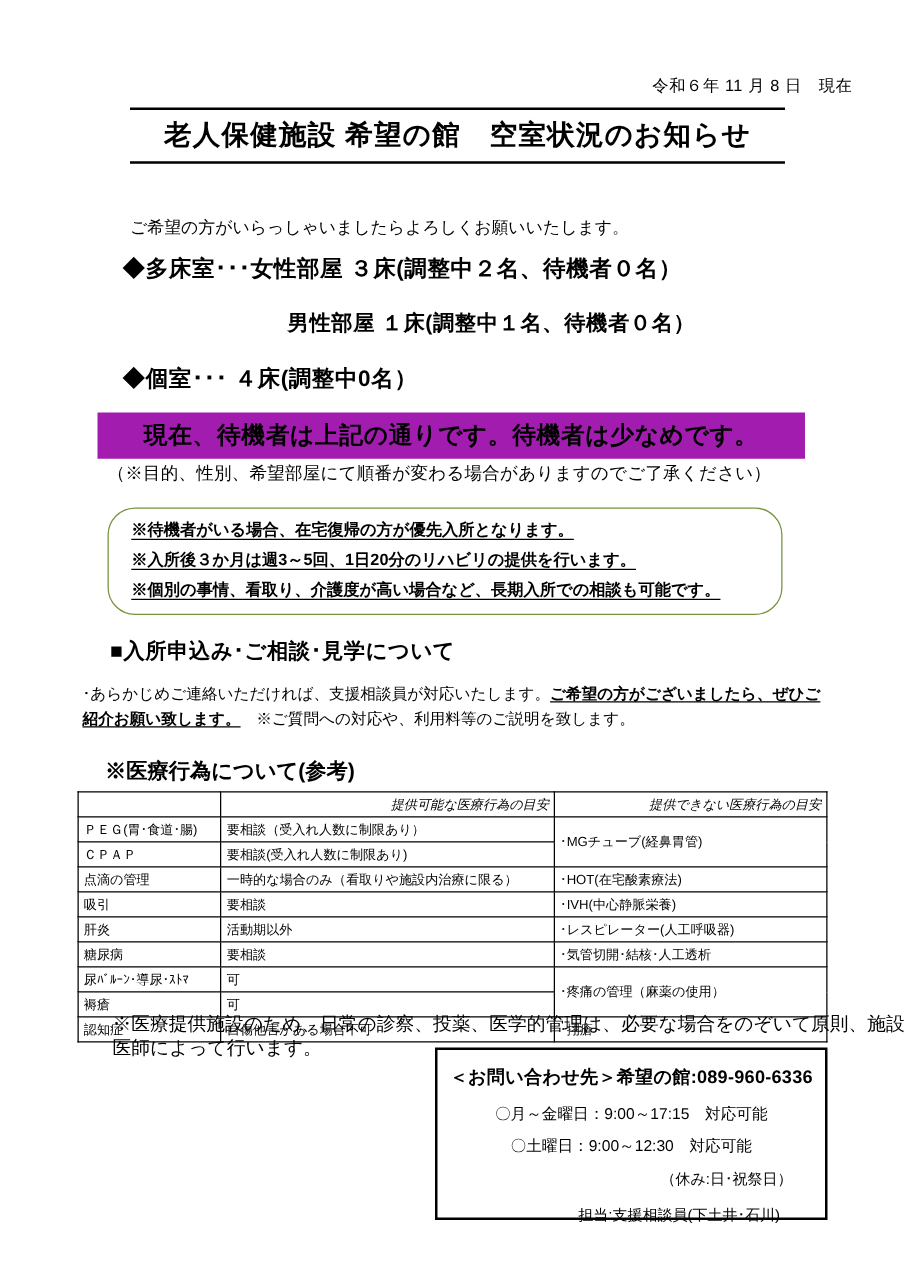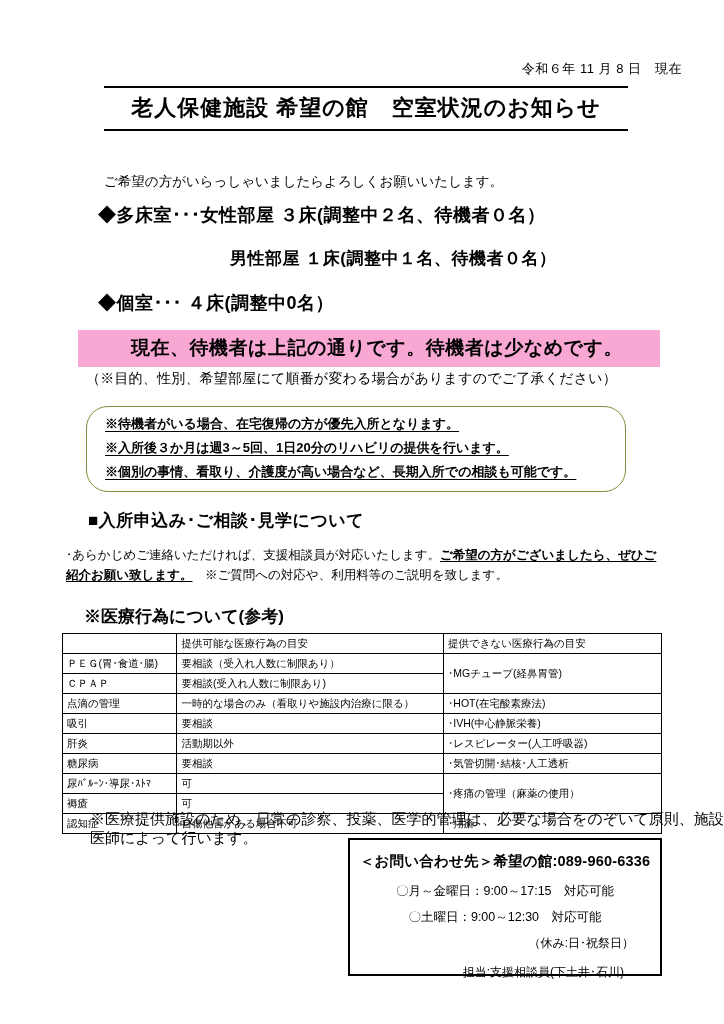--- a/index.html
+++ b/index.html
@@ -80,25 +80,25 @@
     left: 98px;
     font-size: 18px;
     font-weight: bold;
     letter-spacing: 0.5px;
   }
   .highlight-line {
     position: absolute;
     top: 330px;
     left: 78px;
     width: 566px;
-    background: #f9a8d4;
+    background: #a21caf;
     font-size: 19px;
     font-weight: bold;
     text-align: center;
-    padding: 5px 0 6px 16px;
+    padding: 5px 0 6px 0;
     letter-spacing: 0.5px;
   }
   .note-line {
     position: absolute;
     top: 370px;
     left: 86px;
     font-size: 14px;
     letter-spacing: 0.2px;
   }
   .round-box {
@@ -157,21 +157,22 @@
     border-collapse: collapse;
     font-size: 10.5px;
   }
   .med-table td {
     border: 1px solid #000;
     padding: 2px 4px;
     height: 15px;
     vertical-align: middle;
   }
   .med-table td.hdr {
-    text-align: left;
+    text-align: right;
+    font-style: italic;
   }
   .col-a { width: 110px; }
   .col-b { width: 270px; }
   .col-c { width: 218px; }
   .table-foot {
     position: absolute;
     top: 810px;
     left: 62px;
     font-size: 15px;
     padding-left: 28px;

